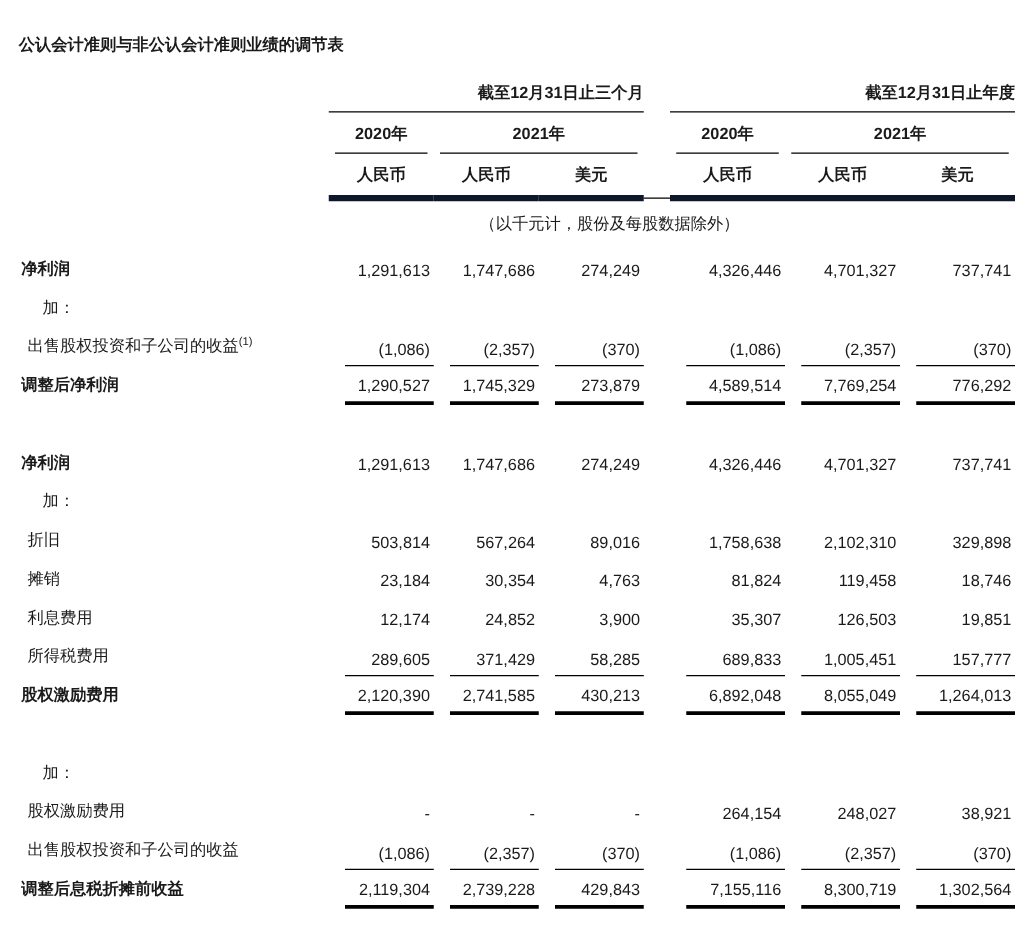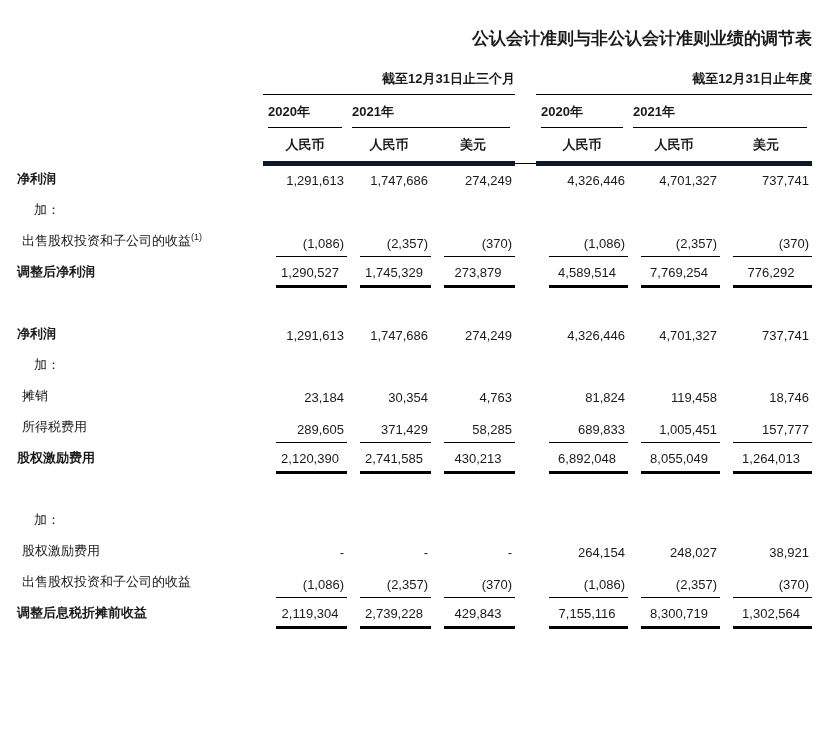--- a/index.html
+++ b/index.html
@@ -3,32 +3,32 @@
 <meta charset="utf-8">
 <style>
   html,body{margin:0;padding:0;background:#fff;}
   body{
     width:822px;height:756px;overflow:hidden;
     font-family:"Liberation Sans","DejaVu Sans",sans-serif;
     color:#1a1a1a;font-size:13px;
     -webkit-font-smoothing:antialiased;
   }
   .page{padding:27px 10px 0 15px;}
-  .title{font-weight:bold;font-size:17px;margin:0 0 16px 0;text-align:right;}
+  .title{font-weight:bold;font-size:13px;margin:0 0 16px 0;}
 
   table{border-collapse:collapse;table-layout:fixed;width:797px;}
   td{vertical-align:bottom;padding:0;}
 
   
   .grp div{
     font-weight:bold;text-align:right;
     padding:4px 0 6px 0;border-bottom:1px solid #000;
   }
   .yr div{
-    font-weight:bold;text-align:left;
+    font-weight:bold;text-align:center;
     padding:8px 0 6px 0;border-bottom:1px solid #000;margin:0 5px;
   }
   .cur{
     font-weight:bold;text-align:center;
     padding:8px 0 7px 0;border-bottom:5px solid #0f172a;
   }
   td.curgap{border-bottom:1px solid #000;}
   .units{text-align:center;padding:9px 0 12px 0;}
   .units span{position:relative;left:-50px;}
 
@@ -39,21 +39,21 @@
   .r-add .lbl{padding-left:19px;}
   sup{font-size:9px;line-height:0;}
 
   .val .v{
     text-align:right;
     padding:6px 3px 7px 0;
     margin-left:13px;
     white-space:nowrap;
   }
   .u-thin .val .v{border-bottom:1px solid #000;padding-bottom:5px;}
-  .u-thick .val .v{border-bottom:3px solid #000;padding-bottom:5px;text-align:center;}
+  .u-thick .val .v{border-bottom:3px solid #000;padding-bottom:5px;}
 
   tr.spacer td{height:31px;}
 </style>
 </head>
 <body>
 
 <div class="page">
 
   <div class="title">公认会计准则与非公认会计准则业绩的调节表</div>
 
@@ -98,20 +98,26 @@
       <tr>
         <td></td>
         <td class="cur">人民币</td>
         <td class="cur">人民币</td>
         <td class="cur">美元</td>
         <td class="curgap"></td>
         <td class="cur">人民币</td>
         <td class="cur">人民币</td>
         <td class="cur">美元</td>
       </tr>
+      <tr>
+        <td></td>
+        <td colspan="7" class="units">
+          <span>（以千元计，股份及每股数据除外）</span>
+        </td>
+      </tr>
     </tbody>
     <tbody id="body-rows">
         <tr class="r-main">
           <td class="lbl">净利润</td>
           <td class="val">
             <div class="v">1,291,613</div>
           </td>
           <td class="val">
             <div class="v">1,747,686</div>
           </td>
@@ -236,39 +242,83 @@
             <div class="v" style="border: none;"></div>
           </td>
           <td class="val">
             <div class="v" style="border: none;"></div>
           </td>
           <td class="val">
             <div class="v" style="border: none;"></div>
           </td>
         </tr>
         <tr class="r-detail">
+          <td class="lbl">折旧</td>
+          <td class="val">
+            <div class="v">503,814</div>
+          </td>
+          <td class="val">
+            <div class="v">567,264</div>
+          </td>
+          <td class="val">
+            <div class="v">89,016</div>
+          </td>
+          <td></td>
+          <td class="val">
+            <div class="v">1,758,638</div>
+          </td>
+          <td class="val">
+            <div class="v">2,102,310</div>
+          </td>
+          <td class="val">
+            <div class="v">329,898</div>
+          </td>
+        </tr>
+        <tr class="r-detail">
           <td class="lbl">摊销</td>
           <td class="val">
             <div class="v">23,184</div>
           </td>
           <td class="val">
             <div class="v">30,354</div>
           </td>
           <td class="val">
             <div class="v">4,763</div>
           </td>
           <td></td>
           <td class="val">
             <div class="v">81,824</div>
           </td>
           <td class="val">
             <div class="v">119,458</div>
           </td>
           <td class="val">
             <div class="v">18,746</div>
+          </td>
+        </tr>
+        <tr class="r-detail">
+          <td class="lbl">利息费用</td>
+          <td class="val">
+            <div class="v">12,174</div>
+          </td>
+          <td class="val">
+            <div class="v">24,852</div>
+          </td>
+          <td class="val">
+            <div class="v">3,900</div>
+          </td>
+          <td></td>
+          <td class="val">
+            <div class="v">35,307</div>
+          </td>
+          <td class="val">
+            <div class="v">126,503</div>
+          </td>
+          <td class="val">
+            <div class="v">19,851</div>
           </td>
         </tr>
         <tr class="r-detail u-thin">
           <td class="lbl">所得税费用</td>
           <td class="val">
             <div class="v">289,605</div>
           </td>
           <td class="val">
             <div class="v">371,429</div>
           </td>

